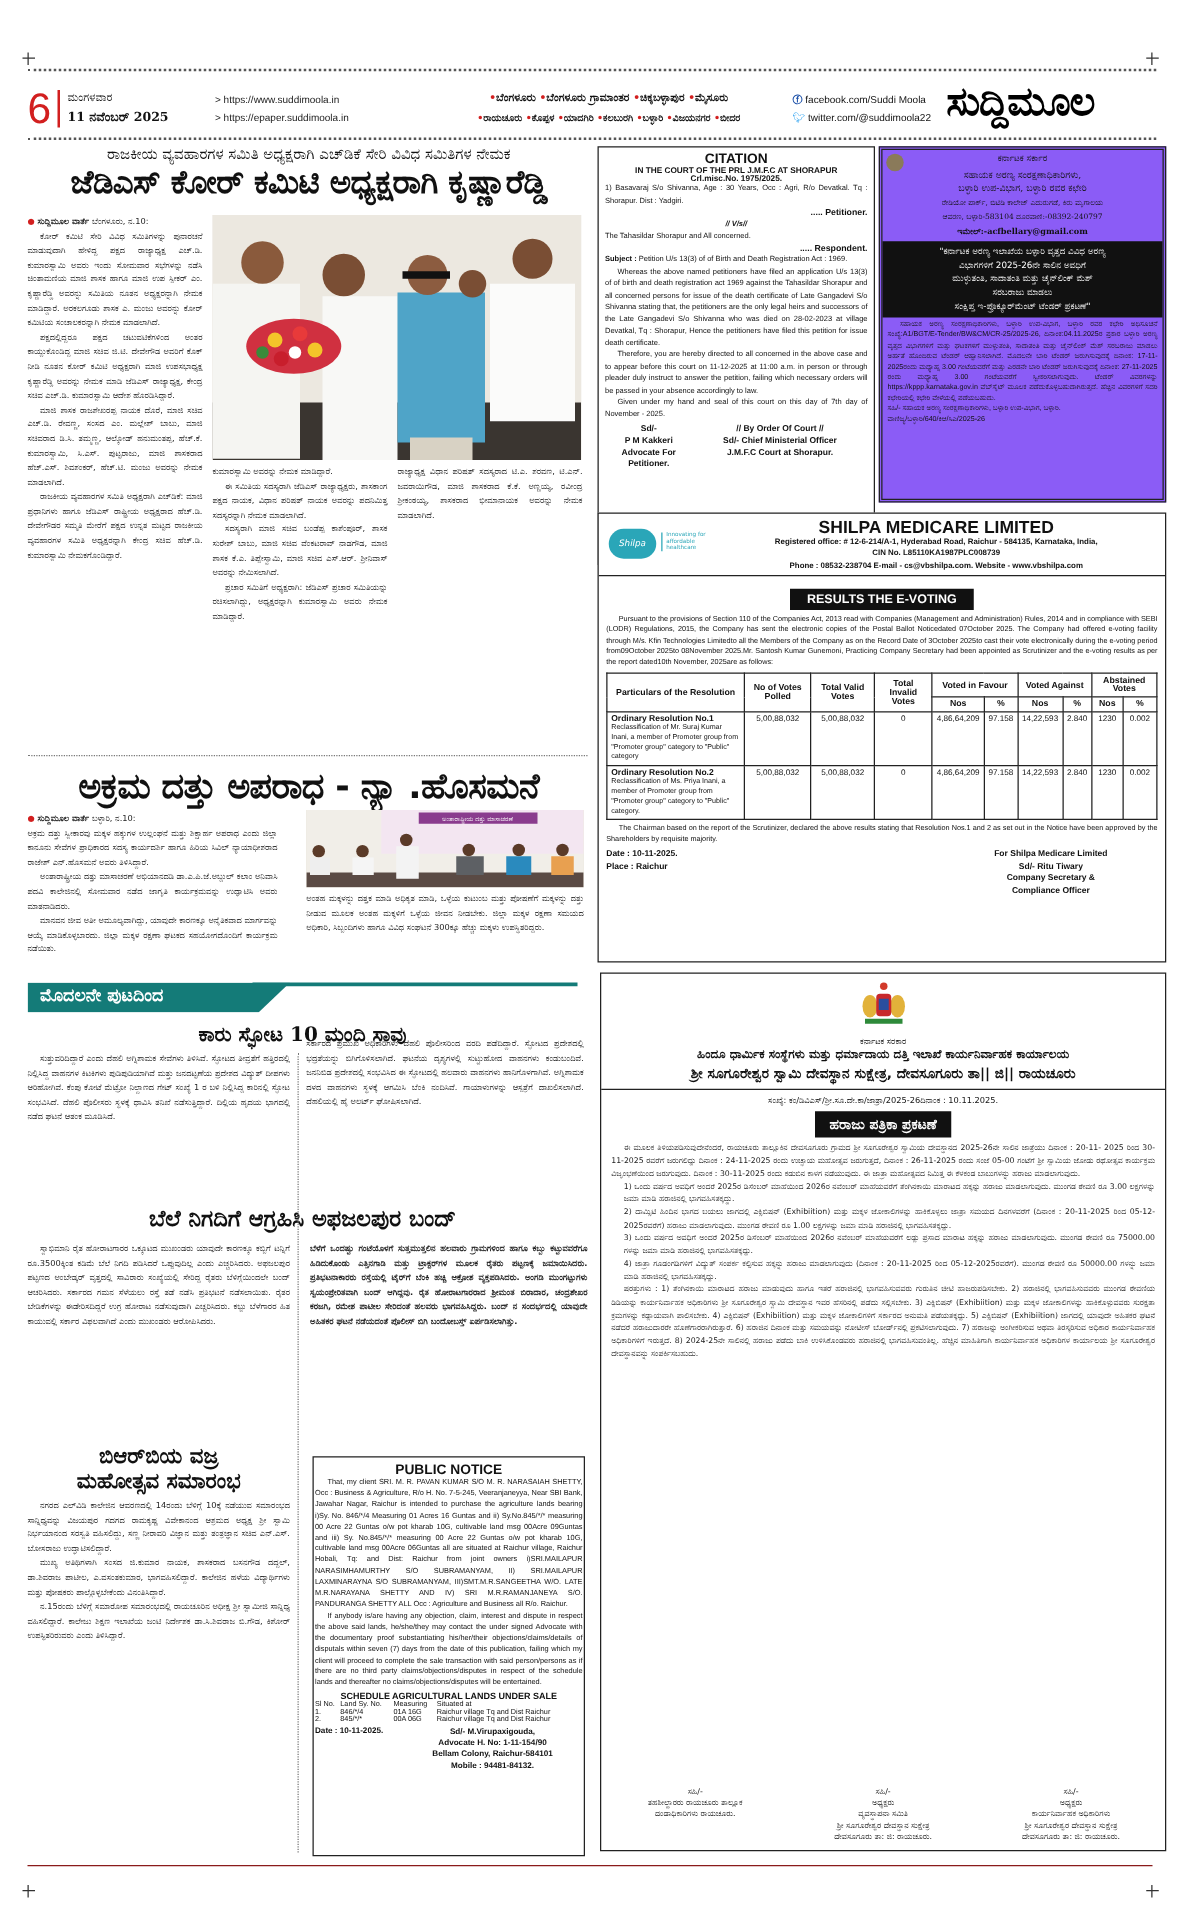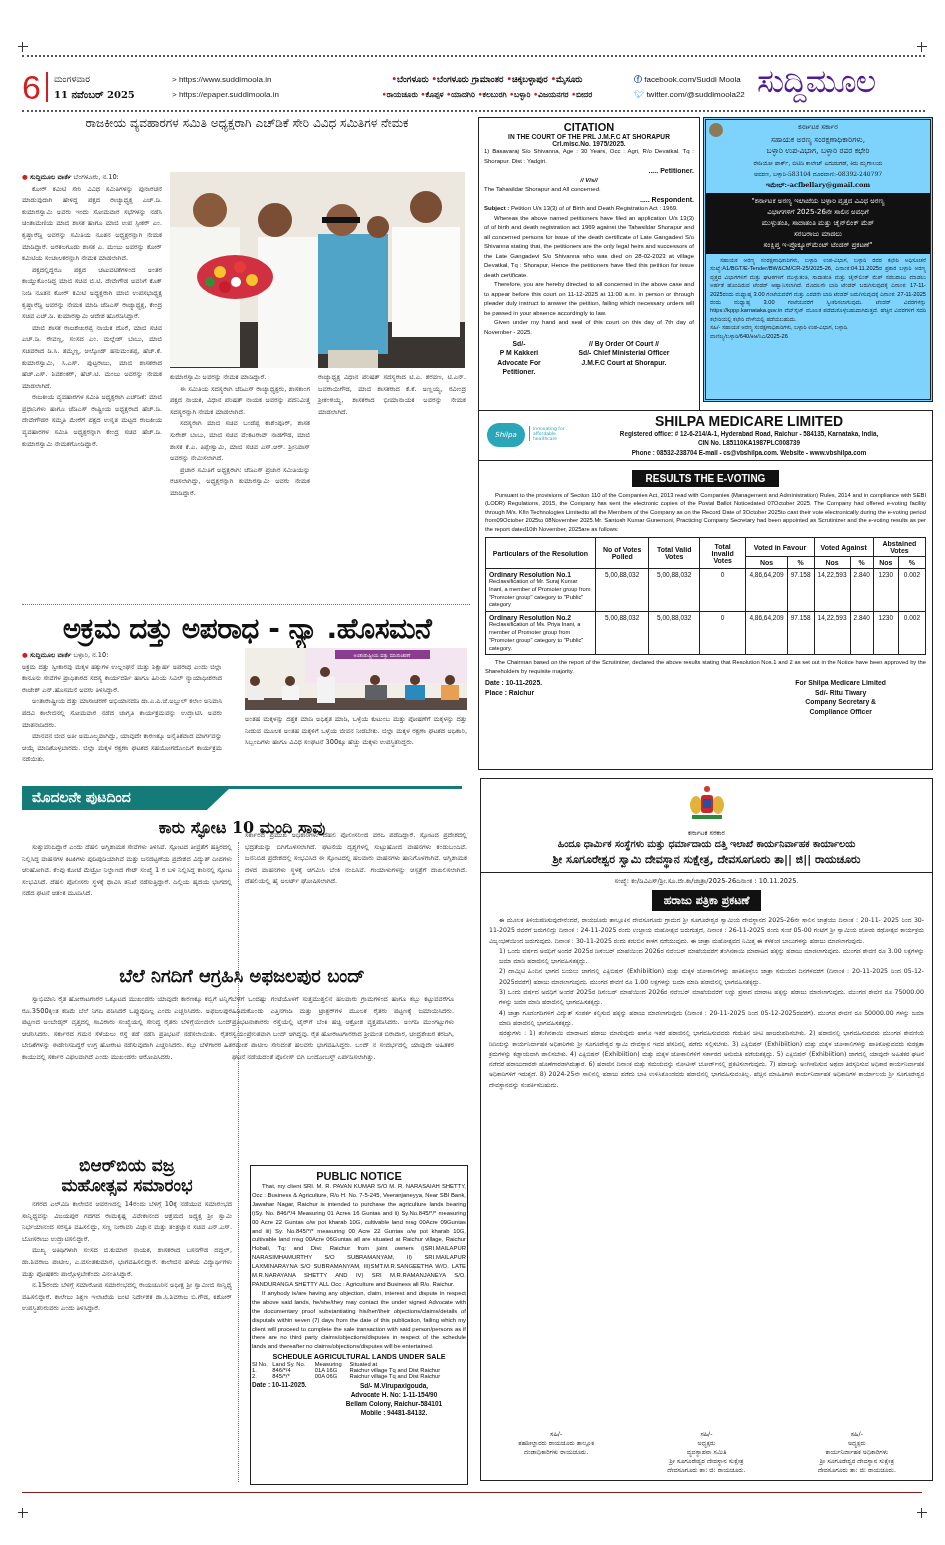--- a/index.html
+++ b/index.html
@@ -15,41 +15,41 @@
   .pagenum { position: absolute; left: 0; top: 2px; font-family: "Liberation Sans", sans-serif; font-size: 34px; color: #d21f1f; line-height: 34px; }
   .pn-sep { position: absolute; left: 24px; top: 4px; width: 2px; height: 30px; background: #d21f1f; }
   .date-block { position: absolute; left: 32px; top: 4px; font-size: 9px; line-height: 15px; }
   .date-block .d2 { font-family: "DejaVu Serif", serif; font-size: 10px; font-weight: bold; }
   .links { position: absolute; left: 150px; top: 4px; font-family: "Liberation Sans", sans-serif; font-size: 8px; line-height: 15px; color: #222; }
   .cities { position: absolute; left: 300px; top: 3px; width: 330px; font-size: 8.5px; font-weight: bold; line-height: 16px; text-align: center; }
   .cities .dot { color: #d21f1f; }
   .social { position: absolute; left: 612px; top: 4px; font-family: "Liberation Sans", sans-serif; font-size: 8px; line-height: 15px; }
   .social .fb { color: #1a4fa8; font-weight: bold; }
   .social .tw { color: #1d9bf0; }
-  .logo { position: absolute; left: 735px; top: -6px; font-size: 32px; font-weight: normal; color: #4c1d95; letter-spacing: -1px; }
+  .logo { position: absolute; left: 735px; top: -6px; font-size: 32px; font-weight: bold; color: #000000; letter-spacing: -1px; }
 
   
   .kicker { font-size: 12px; text-align: center; }
   .hl-big { font-size: 26px; font-weight: bold; text-align: center; letter-spacing: -0.5px; }
   .hl-mid { font-size: 16px; font-weight: bold; text-align: center; font-family: "DejaVu Serif", serif; }
 
   .col-text { font-size: 6.6px; line-height: 11.6px; text-align: justify; color: #222; }
   .col-text p { text-indent: 10px; margin-bottom: 0; }
   .byline { font-weight: bold; }
   .byline .dot { color: #d21f1f; }
 
   .vrule { position: absolute; width: 0; border-left: 1px dotted #777; }
 
   
   .photo { position: absolute; overflow: hidden; background: #e8e4dc; }
   .photo-svg { width: 100%; height: 100%; display: block; }
 
   
   .box { position: absolute; border: 1.5px solid #222; background: #fff; }
-  .box-double { position: absolute; border: 3px double #222; background: #7dd3fc; }
+  .box-double { position: absolute; border: 3px double #222; background: #8b5cf6; }
   .ad-title { font-family: "Liberation Sans", sans-serif; font-weight: bold; text-align: center; }
   .ad-text { font-family: "Liberation Sans", sans-serif; font-size: 7px; line-height: 10.5px; text-align: justify; }
   .ad-text p { text-indent: 10px; }
   .b { font-weight: bold; }
 
   table.results { border-collapse: collapse; width: 100%; font-family: "Liberation Sans", sans-serif; font-size: 6.5px; }
   table.results th, table.results td { border: 1px solid #222; padding: 2px 3px; vertical-align: top; }
   table.results th { font-weight: bold; text-align: center; vertical-align: middle; font-size: 7px; }
   table.results td.num { text-align: center; }
 
@@ -99,20 +99,21 @@
   <div class="social">
     <div><span class="fb">ⓕ</span> <span>facebook.com/Suddi Moola</span></div>
     <div><span class="tw">🐦︎</span> <span>twitter.com/@suddimoola22</span></div>
   </div>
   <div class="logo">ಸುದ್ದಿಮೂಲ</div>
 </div>
 <div class="dotline" style="top:110px;"></div>
 
 <div class="abs" style="left:22px;top:116px;width:450px;">
   <div class="kicker">ರಾಜಕೀಯ ವ್ಯವಹಾರಗಳ ಸಮಿತಿ ಅಧ್ಯಕ್ಷರಾಗಿ ಎಚ್‌ಡಿಕೆ ಸೇರಿ ವಿವಿಧ ಸಮಿತಿಗಳ ನೇಮಕ</div>
+  <div class="hl-big" style="margin-top:1px;">ಜೆಡಿಎಸ್ ಕೋರ್ ಕಮಿಟಿ ಅಧ್ಯಕ್ಷರಾಗಿ ಕೃಷ್ಣಾರೆಡ್ಡಿ</div>
 </div>
 <div class="abs col-text" style="left:22px;top:172px;width:140px;">
   <div class="byline"><span class="dot">● </span><span>ಸುದ್ದಿಮೂಲ ವಾರ್ತೆ</span> <span style="font-weight:normal">ಬೆಂಗಳೂರು, ನ.10:</span></div>
   <p>ಕೋರ್ ಕಮಿಟಿ ಸೇರಿ ವಿವಿಧ ಸಮಿತಿಗಳನ್ನು ಪುನಾರಚನೆ ಮಾಡುವುದಾಗಿ ಹೇಳಿದ್ದ ಪಕ್ಷದ ರಾಜ್ಯಾಧ್ಯಕ್ಷ ಎಚ್.ಡಿ. ಕುಮಾರಸ್ವಾಮಿ ಅವರು ಇಂದು ಸೋಮವಾರ ಸಭೆಗಳನ್ನು ನಡೆಸಿ ಚಿಂತಾಮಣಿಯ ಮಾಜಿ ಶಾಸಕ ಹಾಗೂ ಮಾಜಿ ಉಪ ಸ್ಪೀಕರ್ ಎಂ. ಕೃಷ್ಣಾರೆಡ್ಡಿ ಅವರನ್ನು ಸಮಿತಿಯ ನೂತನ ಅಧ್ಯಕ್ಷರನ್ನಾಗಿ ನೇಮಕ ಮಾಡಿದ್ದಾರೆ. ಅರಕಲಗೂಡು ಶಾಸಕ ಎ. ಮಂಜು ಅವರನ್ನು ಕೋರ್ ಕಮಿಟಿಯ ಸಂಚಾಲಕರನ್ನಾಗಿ ನೇಮಕ ಮಾಡಲಾಗಿದೆ.</p>
   <p>ಪಕ್ಷದಲ್ಲಿದ್ದರೂ ಪಕ್ಷದ ಚಟುವಟಿಕೆಗಳಿಂದ ಅಂತರ ಕಾಯ್ದುಕೊಂಡಿದ್ದ ಮಾಜಿ ಸಚಿವ ಜಿ.ಟಿ. ದೇವೇಗೌಡ ಅವರಿಗೆ ಕೊಕ್ ನೀಡಿ ನೂತನ ಕೋರ್ ಕಮಿಟಿ ಅಧ್ಯಕ್ಷರಾಗಿ ಮಾಜಿ ಉಪಸಭಾಧ್ಯಕ್ಷ ಕೃಷ್ಣಾರೆಡ್ಡಿ ಅವರನ್ನು ನೇಮಕ ಮಾಡಿ ಜೆಡಿಎಸ್ ರಾಜ್ಯಾಧ್ಯಕ್ಷ, ಕೇಂದ್ರ ಸಚಿವ ಎಚ್.ಡಿ. ಕುಮಾರಸ್ವಾಮಿ ಆದೇಶ ಹೊರಡಿಸಿದ್ದಾರೆ.</p>
   <p>ಮಾಜಿ ಶಾಸಕ ರಾಜಶೇಖರಪ್ಪ ನಾಯಕ ದೊರೆ, ಮಾಜಿ ಸಚಿವ ಎಚ್.ಡಿ. ರೇವಣ್ಣ, ಸಂಸದ ಎಂ. ಮಲ್ಲೇಶ್ ಬಾಬು, ಮಾಜಿ ಸಚಿವರಾದ ಡಿ.ಸಿ. ತಮ್ಮಣ್ಣ, ಆಲ್ಕೋಡ್ ಹನುಮಂತಪ್ಪ, ಹೆಚ್.ಕೆ. ಕುಮಾರಸ್ವಾಮಿ, ಸಿ.ಎಸ್. ಪುಟ್ಟರಾಜು, ಮಾಜಿ ಶಾಸಕರಾದ ಹೆಚ್.ಎಸ್. ಶಿವಶಂಕರ್, ಹೆಚ್.ಟಿ. ಮಂಜು ಅವರನ್ನು ನೇಮಕ ಮಾಡಲಾಗಿದೆ.</p>
   <p>ರಾಜಕೀಯ ವ್ಯವಹಾರಗಳ ಸಮಿತಿ ಅಧ್ಯಕ್ಷರಾಗಿ ಎಚ್‌ಡಿಕೆ: ಮಾಜಿ ಪ್ರಧಾನಿಗಳು ಹಾಗೂ ಜೆಡಿಎಸ್ ರಾಷ್ಟ್ರೀಯ ಅಧ್ಯಕ್ಷರಾದ ಹೆಚ್.ಡಿ. ದೇವೇಗೌಡರ ಸಮ್ಮತಿ ಮೇರೆಗೆ ಪಕ್ಷದ ಉನ್ನತ ಮಟ್ಟದ ರಾಜಕೀಯ ವ್ಯವಹಾರಗಳ ಸಮಿತಿ ಅಧ್ಯಕ್ಷರನ್ನಾಗಿ ಕೇಂದ್ರ ಸಚಿವ ಹೆಚ್.ಡಿ. ಕುಮಾರಸ್ವಾಮಿ ನೇಮಕಗೊಂಡಿದ್ದಾರೆ.</p>
 </div>
 <div class="photo" style="left:170px;top:172px;width:295px;height:196px;">
   <svg class="photo-svg" viewBox="0 0 295 196" preserveAspectRatio="none">
@@ -171,42 +172,42 @@
       <rect x="72" y="29" width="18" height="26" fill="#f3f3f3"></rect>
     <circle cx="130" cy="32" r="5" fill="#5a3a28"></circle>
       <rect x="120" y="37" width="22" height="15" fill="#5d6064"></rect>
     <circle cx="170" cy="32" r="5" fill="#5a3a28"></circle>
       <rect x="160" y="37" width="20" height="15" fill="#2a8abe"></rect>
     <circle cx="205" cy="32" r="5" fill="#5a3a28"></circle>
       <rect x="196" y="37" width="18" height="15" fill="#e8a050"></rect>
   </svg>
 </div>
 <div class="abs col-text" style="left:245px;top:714px;width:222px;">
-  <p style="text-indent:0">ಅಂತಹ ಮಕ್ಕಳನ್ನು ದತ್ತಕ ಮಾಡಿ ಅಧಿಕೃತ ಮಾಡಿ, ಒಳ್ಳೆಯ ಕುಟುಂಬ ಮತ್ತು ಪೋಷಣೆಗೆ ಮಕ್ಕಳನ್ನು ದತ್ತು ನೀಡುವ ಮೂಲಕ ಅಂತಹ ಮಕ್ಕಳಿಗೆ ಒಳ್ಳೆಯ ಜೀವನ ನೀಡಬೇಕು. ಜಿಲ್ಲಾ ಮಕ್ಕಳ ರಕ್ಷಣಾ ಘಟಕದ ಅಧಿಕಾರಿ, ಸಿಬ್ಬಂದಿಗಳು ಹಾಗೂ ವಿವಿಧ ಸಂಘಟನೆ 300ಕ್ಕೂ ಹೆಚ್ಚು ಮಕ್ಕಳು ಉಪಸ್ಥಿತರಿದ್ದರು.</p>
+  <p style="text-indent:0">ಅಂತಹ ಮಕ್ಕಳನ್ನು ದತ್ತಕ ಮಾಡಿ ಅಧಿಕೃತ ಮಾಡಿ, ಒಳ್ಳೆಯ ಕುಟುಂಬ ಮತ್ತು ಪೋಷಣೆಗೆ ಮಕ್ಕಳನ್ನು ದತ್ತು ನೀಡುವ ಮೂಲಕ ಅಂತಹ ಮಕ್ಕಳಿಗೆ ಒಳ್ಳೆಯ ಜೀವನ ನೀಡಬೇಕು. ಜಿಲ್ಲಾ ಮಕ್ಕಳ ರಕ್ಷಣಾ ಸಮಯದ ಅಧಿಕಾರಿ, ಸಿಬ್ಬಂದಿಗಳು ಹಾಗೂ ವಿವಿಧ ಸಂಘಟನೆ 300ಕ್ಕೂ ಹೆಚ್ಚು ಮಕ್ಕಳು ಉಪಸ್ಥಿತರಿದ್ದರು.</p>
 </div>
 
 <div class="section-banner">
   <div class="banner-line"></div>
   <div class="banner-fill"></div>
   <div class="banner-label">ಮೊದಲನೇ ಪುಟದಿಂದ</div>
 </div>
 
 <div class="abs hl-mid" style="left:22px;top:818px;width:440px;">ಕಾರು ಸ್ಫೋಟ 10 ಮಂದಿ ಸಾವು</div>
 <div class="abs col-text" style="left:22px;top:842px;width:210px;">
   <p>ಸುತ್ತುವರಿದಿದ್ದಾರೆ ಎಂದು ದೆಹಲಿ ಅಗ್ನಿಶಾಮಕ ಸೇವೆಗಳು ತಿಳಿಸಿವೆ. ಸ್ಫೋಟದ ತೀವ್ರತೆಗೆ ಹತ್ತಿರದಲ್ಲಿ ನಿಲ್ಲಿಸಿದ್ದ ವಾಹನಗಳ ಕಿಟಕಿಗಳು ಪುಡಿಪುಡಿಯಾಗಿವೆ ಮತ್ತು ಜನದಟ್ಟಣೆಯ ಪ್ರದೇಶದ ವಿದ್ಯುತ್ ದೀಪಗಳು ಆರಿಹೋಗಿವೆ. ಕೆಂಪು ಕೋಟೆ ಮೆಟ್ರೋ ನಿಲ್ದಾಣದ ಗೇಟ್ ಸಂಖ್ಯೆ 1 ರ ಬಳಿ ನಿಲ್ಲಿಸಿದ್ದ ಕಾರಿನಲ್ಲಿ ಸ್ಫೋಟ ಸಂಭವಿಸಿದೆ. ದೆಹಲಿ ಪೊಲೀಸರು ಸ್ಥಳಕ್ಕೆ ಧಾವಿಸಿ ತನಿಖೆ ನಡೆಸುತ್ತಿದ್ದಾರೆ. ದಿಲ್ಲಿಯ ಹೃದಯ ಭಾಗದಲ್ಲಿ ನಡೆದ ಘಟನೆ ಆತಂಕ ಮೂಡಿಸಿದೆ.</p>
 </div>
 <div class="abs col-text" style="left:245px;top:810px;width:222px;margin-top:20px;">
   <p style="text-indent:0">ಸರ್ಕಾರದ ಪ್ರಮುಖ ಅಧಿಕಾರಿಗಳು ದೆಹಲಿ ಪೊಲೀಸರಿಂದ ವರದಿ ಪಡೆದಿದ್ದಾರೆ. ಸ್ಫೋಟದ ಪ್ರದೇಶದಲ್ಲಿ ಭದ್ರತೆಯನ್ನು ಬಿಗಿಗೊಳಿಸಲಾಗಿದೆ. ಘಟನೆಯ ದೃಶ್ಯಗಳಲ್ಲಿ ಸುಟ್ಟುಹೋದ ವಾಹನಗಳು ಕಂಡುಬಂದಿವೆ. ಜನನಿಬಿಡ ಪ್ರದೇಶದಲ್ಲಿ ಸಂಭವಿಸಿದ ಈ ಸ್ಫೋಟದಲ್ಲಿ ಹಲವಾರು ವಾಹನಗಳು ಹಾನಿಗೊಳಗಾಗಿವೆ. ಅಗ್ನಿಶಾಮಕ ದಳದ ವಾಹನಗಳು ಸ್ಥಳಕ್ಕೆ ಆಗಮಿಸಿ ಬೆಂಕಿ ನಂದಿಸಿವೆ. ಗಾಯಾಳುಗಳನ್ನು ಆಸ್ಪತ್ರೆಗೆ ದಾಖಲಿಸಲಾಗಿದೆ. ದೆಹಲಿಯಲ್ಲಿ ಹೈ ಅಲರ್ಟ್ ಘೋಷಿಸಲಾಗಿದೆ.</p>
 </div>
 
 <div class="abs hl-mid" style="left:22px;top:965px;width:440px;font-size:18px;">ಬೆಲೆ ನಿಗದಿಗೆ ಆಗ್ರಹಿಸಿ ಅಫಜಲಪುರ ಬಂದ್</div>
 <div class="abs col-text" style="left:22px;top:994px;width:210px;">
   <p>ಸ್ವಾಭಿಮಾನಿ ರೈತ ಹೋರಾಟಗಾರರ ಒಕ್ಕೂಟದ ಮುಖಂಡರು ಯಾವುದೇ ಕಾರಣಕ್ಕೂ ಕಬ್ಬಿಗೆ ಟನ್ನಿಗೆ ರೂ.3500ಕ್ಕಿಂತ ಕಡಿಮೆ ಬೆಲೆ ನಿಗದಿ ಪಡಿಸಿದರೆ ಒಪ್ಪುವುದಿಲ್ಲ ಎಂದು ಎಚ್ಚರಿಸಿದರು. ಅಫಜಲಪುರ ಪಟ್ಟಣದ ಅಂಬೇಡ್ಕರ್ ವೃತ್ತದಲ್ಲಿ ಸಾವಿರಾರು ಸಂಖ್ಯೆಯಲ್ಲಿ ಸೇರಿದ್ದ ರೈತರು ಬೆಳಿಗ್ಗೆಯಿಂದಲೇ ಬಂದ್ ಆಚರಿಸಿದರು. ಸರ್ಕಾರದ ಗಮನ ಸೆಳೆಯಲು ರಸ್ತೆ ತಡೆ ನಡೆಸಿ ಪ್ರತಿಭಟನೆ ನಡೆಸಲಾಯಿತು. ರೈತರ ಬೇಡಿಕೆಗಳನ್ನು ಈಡೇರಿಸದಿದ್ದರೆ ಉಗ್ರ ಹೋರಾಟ ನಡೆಸುವುದಾಗಿ ಎಚ್ಚರಿಸಿದರು. ಕಬ್ಬು ಬೆಳೆಗಾರರ ಹಿತ ಕಾಯುವಲ್ಲಿ ಸರ್ಕಾರ ವಿಫಲವಾಗಿದೆ ಎಂದು ಮುಖಂಡರು ಆರೋಪಿಸಿದರು.</p>
 </div>
-<div class="abs col-text" style="left:232px;top:994px;width:222px;">
+<div class="abs col-text" style="left:248px;top:994px;width:222px;font-weight:bold;">
   <p style="text-indent:0">ಬೆಳೆಗೆ ಒಂದಷ್ಟು ಗಂಟೆಯೊಳಗೆ ಸುತ್ತಮುತ್ತಲಿನ ಹಲವಾರು ಗ್ರಾಮಗಳಿಂದ ಹಾಗೂ ಕಬ್ಬು ಕಟ್ಟುವವರೆಗೂ ಹಿಡಿದುಕೊಂಡು ಎತ್ತಿನಗಾಡಿ ಮತ್ತು ಟ್ರಾಕ್ಟರ್‌ಗಳ ಮೂಲಕ ರೈತರು ಪಟ್ಟಣಕ್ಕೆ ಜಮಾಯಿಸಿದರು. ಪ್ರತಿಭಟನಾಕಾರರು ರಸ್ತೆಯಲ್ಲಿ ಟೈರ್‌ಗೆ ಬೆಂಕಿ ಹಚ್ಚಿ ಆಕ್ರೋಶ ವ್ಯಕ್ತಪಡಿಸಿದರು. ಅಂಗಡಿ ಮುಂಗಟ್ಟುಗಳು ಸ್ವಯಂಪ್ರೇರಿತವಾಗಿ ಬಂದ್ ಆಗಿದ್ದವು. ರೈತ ಹೋರಾಟಗಾರರಾದ ಶ್ರೀಮಂತ ಬಿರಾದಾರ, ಚಂದ್ರಶೇಖರ ಕರಜಗಿ, ರಮೇಶ ಪಾಟೀಲ ಸೇರಿದಂತೆ ಹಲವರು ಭಾಗವಹಿಸಿದ್ದರು. ಬಂದ್ ನ ಸಂದರ್ಭದಲ್ಲಿ ಯಾವುದೇ ಅಹಿತಕರ ಘಟನೆ ನಡೆಯದಂತೆ ಪೊಲೀಸ್ ಬಿಗಿ ಬಂದೋಬಸ್ತ್ ಏರ್ಪಡಿಸಲಾಗಿತ್ತು.</p>
 </div>
 
 <div class="abs" style="left:22px;top:1155px;width:210px;">
   <div class="hl-mid" style="font-size:17px;">ಬಿಆರ್‌ಬಿಯ ವಜ್ರ</div>
   <div class="hl-mid" style="font-size:17px;">ಮಹೋತ್ಸವ ಸಮಾರಂಭ</div>
   <div class="col-text" style="margin-top:4px;">
     <p>ನಗರದ ಎಲ್‌ವಿಡಿ ಕಾಲೇಜಿನ ಆವರಣದಲ್ಲಿ 14ರಂದು ಬೆಳಿಗ್ಗೆ 10ಕ್ಕೆ ನಡೆಯುವ ಸಮಾರಂಭದ ಸಾನ್ನಿಧ್ಯವನ್ನು ವಿಜಯಪುರ ಗದಗದ ರಾಮಕೃಷ್ಣ ವಿವೇಕಾನಂದ ಆಶ್ರಮದ ಅಧ್ಯಕ್ಷ ಶ್ರೀ ಸ್ವಾಮಿ ನಿರ್ಭಯಾನಂದ ಸರಸ್ವತಿ ವಹಿಸಲಿದ್ದು, ಸಣ್ಣ ನೀರಾವರಿ ವಿಜ್ಞಾನ ಮತ್ತು ತಂತ್ರಜ್ಞಾನ ಸಚಿವ ಎನ್.ಎಸ್. ಬೋಸರಾಜು ಉದ್ಘಾಟಿಸಲಿದ್ದಾರೆ.</p>
     <p>ಮುಖ್ಯ ಅತಿಥಿಗಳಾಗಿ ಸಂಸದ ಜಿ.ಕುಮಾರ ನಾಯಕ, ಶಾಸಕರಾದ ಬಸನಗೌಡ ದದ್ದಲ್, ಡಾ.ಶಿವರಾಜ ಪಾಟೀಲ, ಎ.ವಸಂತಕುಮಾರ, ಭಾಗವಹಿಸಲಿದ್ದಾರೆ. ಕಾಲೇಜಿನ ಹಳೆಯ ವಿದ್ಯಾರ್ಥಿಗಳು ಮತ್ತು ಪೋಷಕರು ಪಾಲ್ಗೊಳ್ಳಬೇಕೆಂದು ವಿನಂತಿಸಿದ್ದಾರೆ.</p>
     <p>ನ.15ರಂದು ಬೆಳಿಗ್ಗೆ ಸಮಾರೋಪ ಸಮಾರಂಭದಲ್ಲಿ ರಾಯಚೂರಿನ ಅಧೀಕ್ಷ ಶ್ರೀ ಸ್ವಾಮೀಜಿ ಸಾನ್ನಿಧ್ಯ ವಹಿಸಲಿದ್ದಾರೆ. ಕಾಲೇಜು ಶಿಕ್ಷಣ ಇಲಾಖೆಯ ಜಂಟಿ ನಿರ್ದೇಶಕ ಡಾ.ಸಿ.ಶಿವರಾಜ ಬಿ.ಗೌಡ, ಕಿಶೋರ್ ಉಪಸ್ಥಿತರಿರುವರು ಎಂದು ತಿಳಿಸಿದ್ದಾರೆ.</p>

